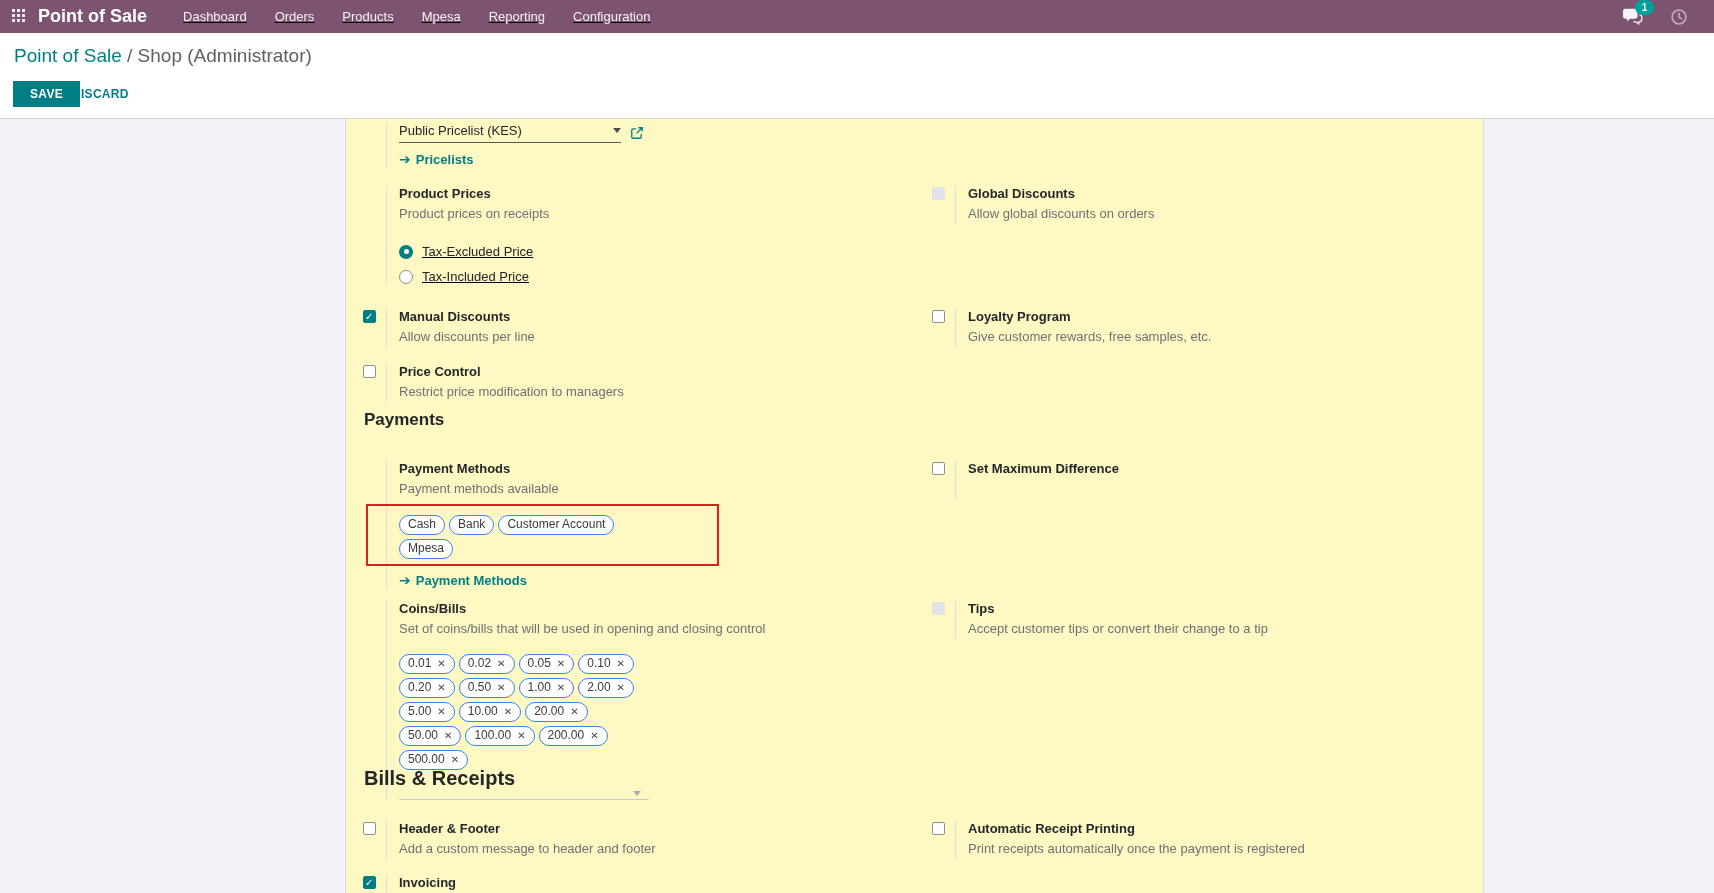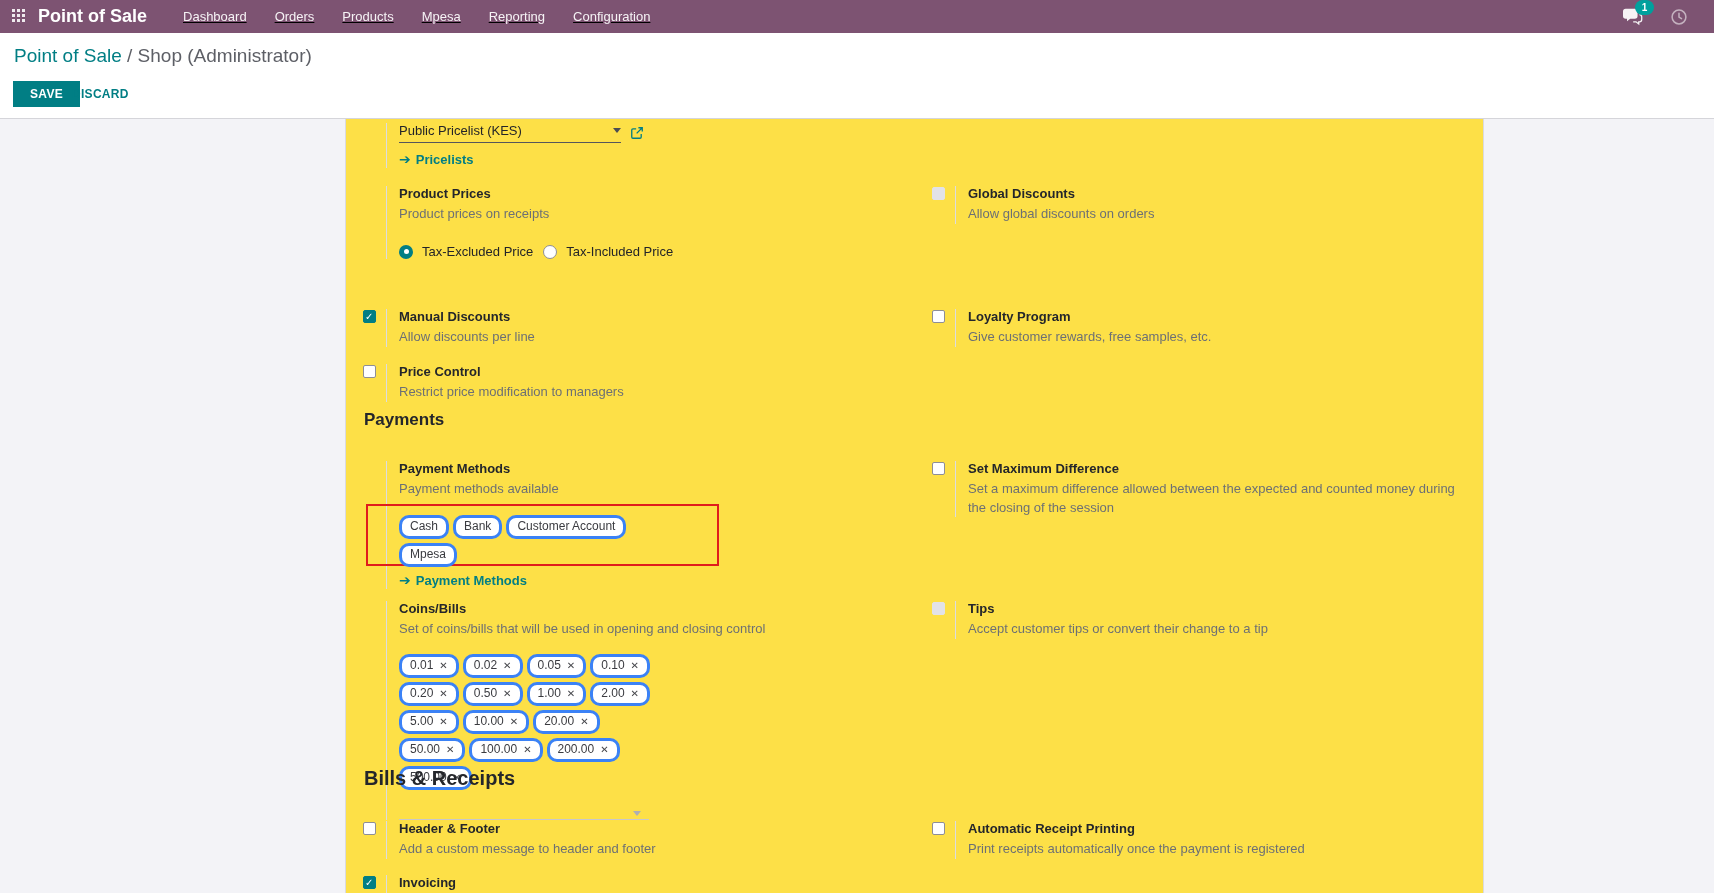--- a/index.html
+++ b/index.html
@@ -30,21 +30,21 @@
   .bc-rest{color:#5d5f66;}
   .btn-save{position:absolute;top:81px;left:13px;height:26px;background:#017e84;color:#fff;
     border:1px solid #017e84;font-size:12px;font-weight:700;padding:0 16px;letter-spacing:.3px;
     font-family:inherit;cursor:pointer;}
   .btn-discard{position:absolute;top:81px;left:62px;height:26px;background:transparent;border:none;
     color:#017e84;font-size:12px;font-weight:700;padding:0 10px;letter-spacing:.3px;
     font-family:inherit;cursor:pointer;}
 
   
   .page-bg{position:absolute;top:118px;left:0;right:0;bottom:0;background:#f3f3f7;border-top:1px solid #d5d5da;}
-  .sheet{position:absolute;top:119px;left:345px;width:1139px;bottom:0;background:#fde047;
+  .sheet{position:absolute;top:119px;left:345px;width:1139px;bottom:0;background:#fef9c3;
     border-left:1px solid #dadade;border-right:1px solid #dadade;overflow:hidden;box-sizing:border-box;}
 
   .heading{position:absolute;left:18px;font-weight:700;color:#24262b;white-space:nowrap;}
   #h-payments{top:291px;font-size:17px;}
   #h-bills{top:648px;font-size:20px;}
 
   .sbox{position:absolute;display:flex;align-items:flex-start;}
   .col-l{left:17px;}
   .col-r{left:586px;}
   .cbcol{width:14px;flex:none;padding-top:1px;}
@@ -65,31 +65,31 @@
   .m2o-val{font-size:13px;color:#232428;flex:1;line-height:15px;}
   .caret{width:0;height:0;border-left:4px solid transparent;border-right:4px solid transparent;
     border-top:5px solid #4c4d53;flex:none;cursor:pointer;}
   .ext{margin-left:9px;cursor:pointer;line-height:0;}
   .ilink{display:inline-flex;align-items:center;gap:5px;color:#017e84;font-size:13px;
     font-weight:700;cursor:pointer;white-space:nowrap;}
   .ilink .arr{font-weight:400;font-size:14px;line-height:13px;}
   .mt8{margin-top:9px;}
 
   
-  .radios{margin-top:21px;display:flex;gap:10px;}
+  .radios{margin-top:21px;display:flex;flex-direction:column;gap:10px;text-decoration:underline;}
   .radio-row{display:flex;align-items:center;gap:9px;font-size:13px;color:#232428;height:15px;cursor:pointer;}
   .radio{width:14px;height:14px;border-radius:50%;box-sizing:border-box;flex:none;position:relative;}
   .radio.selected{background:#017e84;}
   .radio.selected::after{content:"";position:absolute;left:4.5px;top:4.5px;width:5px;height:5px;
     border-radius:50%;background:#fff;}
   .radio.unselected{border:1px solid #8e8e96;background:#fff;}
 
   
   .tags{display:flex;flex-wrap:wrap;gap:4px;}
-  .tag{display:inline-flex;align-items:center;border:3px solid #3b82f6;border-radius:10px;
+  .tag{display:inline-flex;align-items:center;border:1px solid #3b82f6;border-radius:10px;
     padding:1px 8px 2px;font-size:12px;color:#3a3b40;background:#fff;line-height:15px;gap:6px;
     white-space:nowrap;cursor:pointer;}
   .tag .x{font-size:10px;color:#46474c;font-weight:700;cursor:pointer;line-height:12px;}
 
   .red-box{border:2px solid #e01c1c;width:353px;height:62px;box-sizing:border-box;
     margin-left:-33px;margin-top:6px;padding:9px 8px 7px 31px;}
   #pm-tags{width:235px;}
   .pm-link{margin-top:7px;}
   #coin-tags{width:252px;margin-top:16px;}
   .empty-input{position:relative;width:250px;height:14px;border-bottom:1px solid #c7c7cc;margin-top:15px;cursor:text;}
@@ -264,21 +264,20 @@
       </div>
     </div>
   </div>
 
   <div class="sbox col-r" id="b-maxdiff">
     <span class="cbcol">
         <span class="cb unchecked"></span>
       </span>
     <div class="pane">
       <div class="slabel">Set Maximum Difference</div>
-      <div class="shelp">Set a maximum difference allowed between the expected and counted money during the closing of the session</div>
     </div>
   </div>
 
   <div class="sbox col-l" id="b-coins">
     <span class="cbcol"></span>
     <div class="pane">
       <div class="slabel">Coins/Bills</div>
       <div class="shelp">Set of coins/bills that will be used in opening and closing control</div>
       <div class="tags" id="coin-tags">
 

